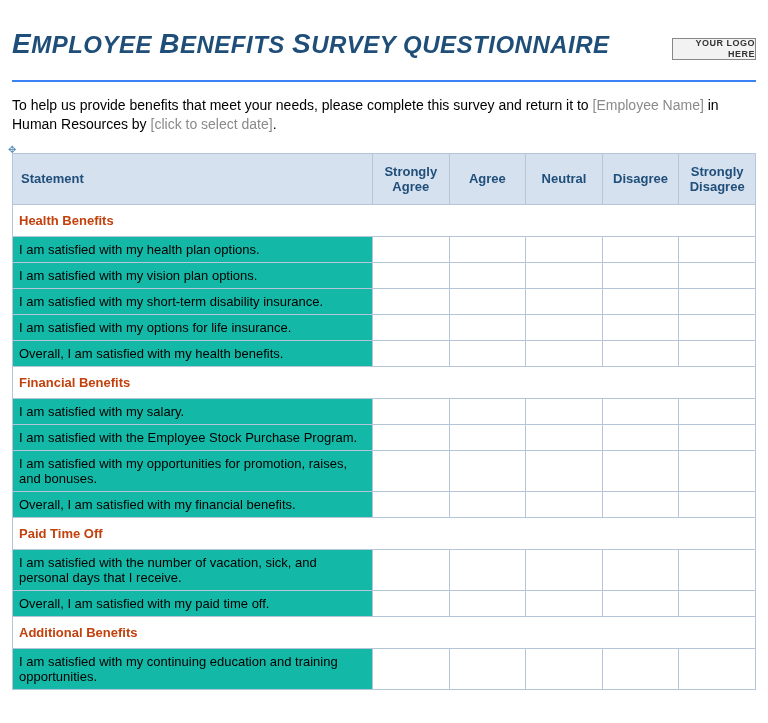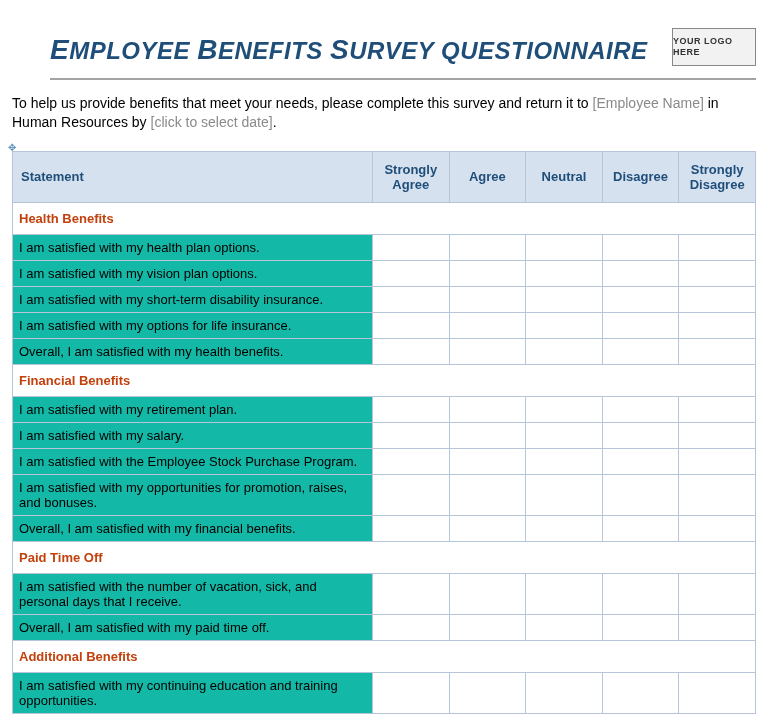--- a/index.html
+++ b/index.html
@@ -7,43 +7,42 @@
     font-family: Arial, Helvetica, sans-serif;
     background: #fff;
     width: 768px;
     padding: 28px 12px 0 12px;
     color: #000;
     font-size: 13px;
   }
   .header-row {
     display: flex;
     align-items: flex-end;
-    border-bottom: 2px solid #a3a3a3;
-    padding-bottom: 12px;
+    border-bottom: 2px solid #3b82f6;
+    padding-bottom: 20px;
     margin-bottom: 14px;
-    margin-left: 38px;
   }
   .title {
     font-variant: small-caps;
     font-style: italic;
     font-weight: bold;
     color: #1f4e79;
     font-size: 24px;
     letter-spacing: 0.5px;
     flex: 1;
   }
   .title .caps { font-size: 28px; }
   .logo-box {
     border: 1px solid #888;
     width: 84px;
-    height: 38px;
+    height: 22px;
     display: flex;
     align-items: center;
     justify-content: center;
-    text-align: left;
+    text-align: right;
     font-size: 9px;
     line-height: 1.2;
     font-weight: bold;
     letter-spacing: 0.5px;
     background: #f2f2f2;
     color: #333;
   }
   .intro {
     font-size: 14px;
     line-height: 1.35;
@@ -169,28 +168,20 @@
         <td class="cell"></td>
         <td class="cell"></td>
         <td class="cell"></td>
         <td class="cell"></td>
         <td class="cell"></td>
       </tr>
       <tr>
         <td class="section" colspan="6">Financial Benefits</td>
       </tr>
       <tr>
-        <td class="statement">I am satisfied with my retirement plan.</td>
-        <td class="cell"></td>
-        <td class="cell"></td>
-        <td class="cell"></td>
-        <td class="cell"></td>
-        <td class="cell"></td>
-      </tr>
-      <tr>
         <td class="statement">I am satisfied with my salary.</td>
         <td class="cell"></td>
         <td class="cell"></td>
         <td class="cell"></td>
         <td class="cell"></td>
         <td class="cell"></td>
       </tr>
       <tr>
         <td class="statement">I am satisfied with the Employee Stock Purchase Program.</td>
         <td class="cell"></td>

